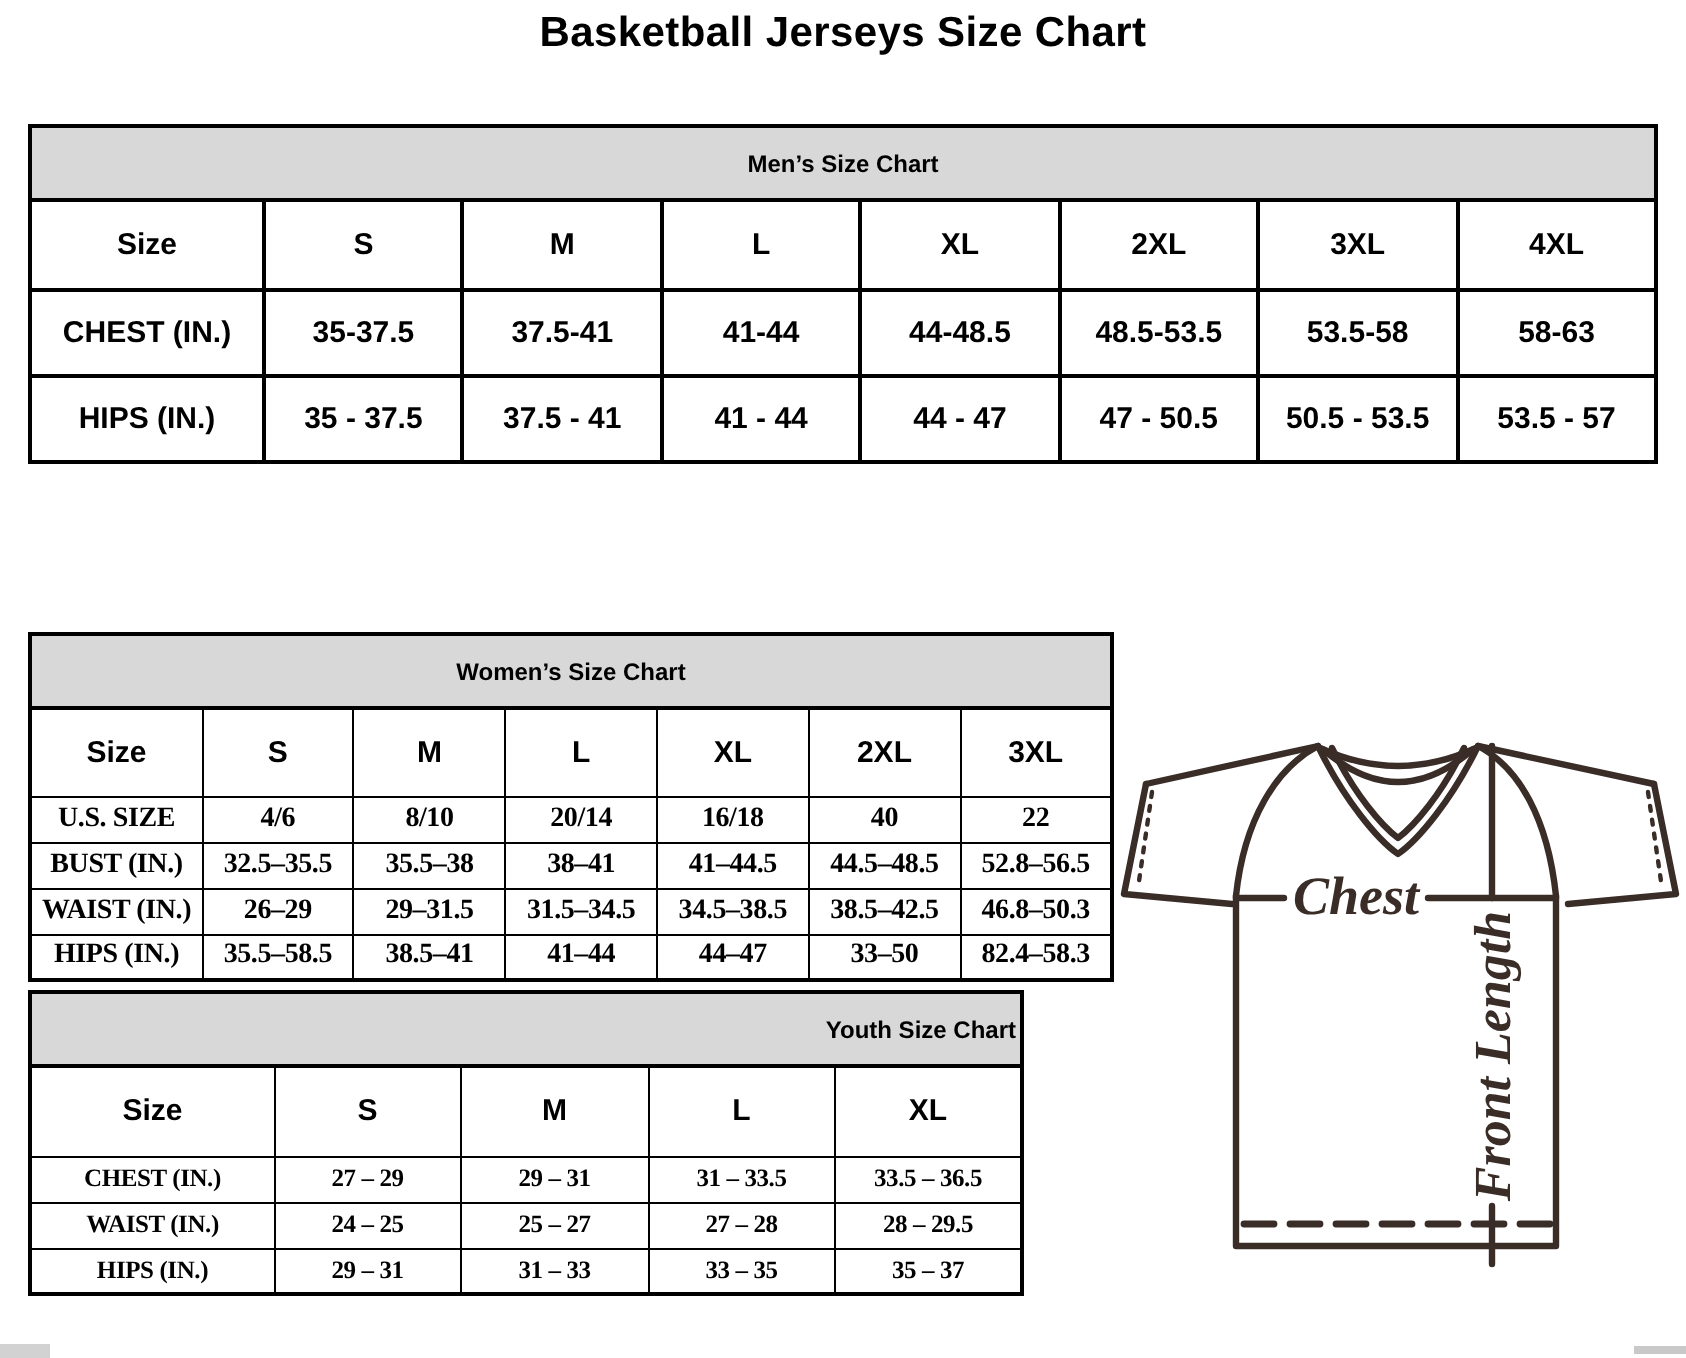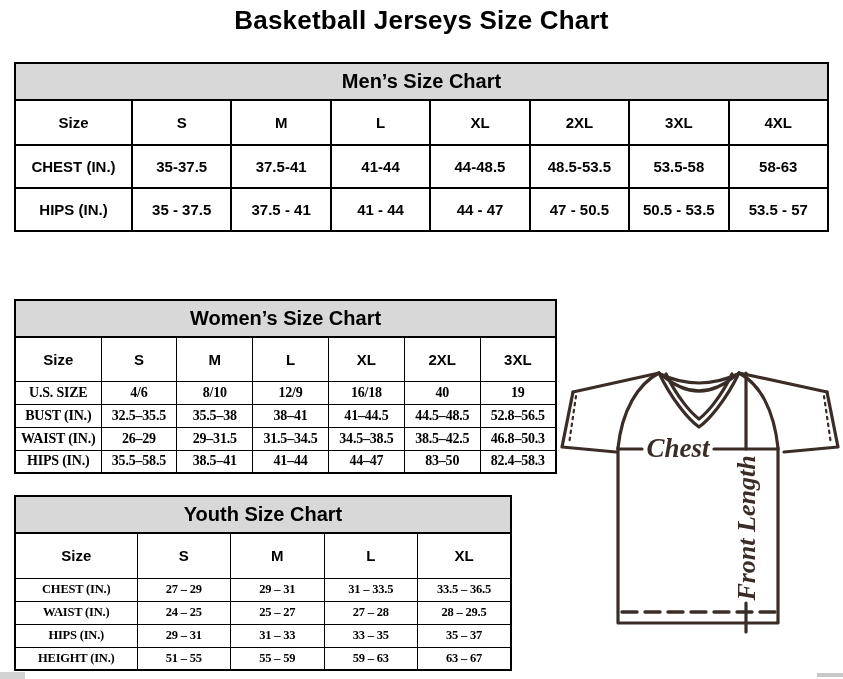--- a/index.html
+++ b/index.html
@@ -10,66 +10,66 @@
     height: 679px;
     font-family: "Liberation Sans", sans-serif;
     color: #000;
     overflow: hidden;
   }
   .page-title {
     position: absolute;
     top: 5px; left: 0;
     width: 843px;
     text-align: center;
-    font-size: 26px;
+    font-size: 21px;
     font-weight: bold;
     letter-spacing: 0.2px;
   }
   table.size-table {
     position: absolute;
     border-collapse: collapse;
     table-layout: fixed;
     background: #fff;
   }
   table.size-table th, table.size-table td {
     text-align: center;
     vertical-align: middle;
     padding: 0 2px;
   }
   th.chart-title {
     background: #d8d8d8;
-    font-size: 20px;
+    font-size: 12px;
     font-weight: bold;
   }
   
   table.mens { left: 14px; top: 62px; width: 815px; }
   table.mens th, table.mens td { border: 2px solid #000; }
   table.mens th.chart-title { height: 37px; }
   table.mens tr.cols th { height: 45px; font-size: 15px; font-weight: bold; }
   table.mens tbody td { height: 43px; font-size: 15px; font-weight: bold; }
   table.mens col.label-col { width: 117px; }
   
-  table.womens { left: 14px; top: 299px; width: 543px; }
+  table.womens { left: 14px; top: 316px; width: 543px; }
   table.womens th, table.womens td { border: 1px solid #000; }
   table.womens { border: 2px solid #000; }
   table.womens th.chart-title { height: 37px; border-bottom: 2px solid #000; }
   table.womens tr.cols th { height: 44px; font-size: 15px; font-weight: bold; }
   table.womens tbody td {
     height: 23px;
     font-family: "Liberation Serif", serif;
     font-size: 14px;
     font-weight: bold;
     letter-spacing: -0.2px;
   }
   table.womens col.label-col { width: 86px; }
   
   table.youth { left: 14px; top: 495px; width: 498px; }
   table.youth th, table.youth td { border: 1px solid #000; }
   table.youth { border: 2px solid #000; }
-  table.youth th.chart-title { height: 37px; border-bottom: 2px solid #000; }
+  table.youth th.chart-title { height: 37px; border-bottom: 2px solid #000; text-align: right; }
   table.youth tr.cols th { height: 45px; font-size: 15px; font-weight: bold; }
   table.youth tbody td {
     height: 23px;
     font-family: "Liberation Serif", serif;
     font-size: 12.5px;
     font-weight: bold;
     letter-spacing: -0.2px;
   }
   table.youth col.label-col { width: 122px; }
   
@@ -174,24 +174,24 @@
         <th>XL</th>
         <th>2XL</th>
         <th>3XL</th>
       </tr>
     </thead>
     <tbody>
       <tr>
         <td>U.S. SIZE</td>
         <td>4/6</td>
         <td>8/10</td>
-        <td>12/9</td>
+        <td>20/14</td>
         <td>16/18</td>
         <td>40</td>
-        <td>19</td>
+        <td>22</td>
       </tr>
       <tr>
         <td>BUST (IN.)</td>
         <td>32.5–35.5</td>
         <td>35.5–38</td>
         <td>38–41</td>
         <td>41–44.5</td>
         <td>44.5–48.5</td>
         <td>52.8–56.5</td>
       </tr>
@@ -203,21 +203,21 @@
         <td>34.5–38.5</td>
         <td>38.5–42.5</td>
         <td>46.8–50.3</td>
       </tr>
       <tr>
         <td>HIPS (IN.)</td>
         <td>35.5–58.5</td>
         <td>38.5–41</td>
         <td>41–44</td>
         <td>44–47</td>
-        <td>83–50</td>
+        <td>33–50</td>
         <td>82.4–58.3</td>
       </tr>
     </tbody>
   </table>
 
 <table class="size-table youth">
     <colgroup>
       <col class="label-col">
       <col>
       <col>
@@ -251,27 +251,20 @@
         <td>27 – 28</td>
         <td>28 – 29.5</td>
       </tr>
       <tr>
         <td>HIPS (IN.)</td>
         <td>29 – 31</td>
         <td>31 – 33</td>
         <td>33 – 35</td>
         <td>35 – 37</td>
       </tr>
-      <tr>
-        <td>HEIGHT (IN.)</td>
-        <td>51 – 55</td>
-        <td>55 – 59</td>
-        <td>59 – 63</td>
-        <td>63 – 67</td>
-      </tr>
     </tbody>
   </table>
 
 <div class="jersey-wrap">
   <svg width="288" height="319" viewBox="0 0 288 319" fill="none" stroke-linecap="round" stroke-linejoin="round">
     <g class="ink" stroke="#3a2d27" stroke-width="3.2">
 
       <path d="M103,13 L17,32"></path>
       <path d="M183,13 L271,32"></path>
 

